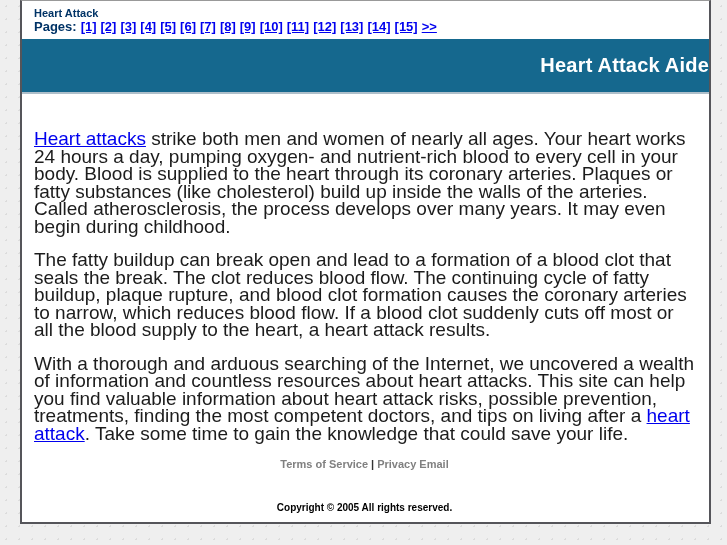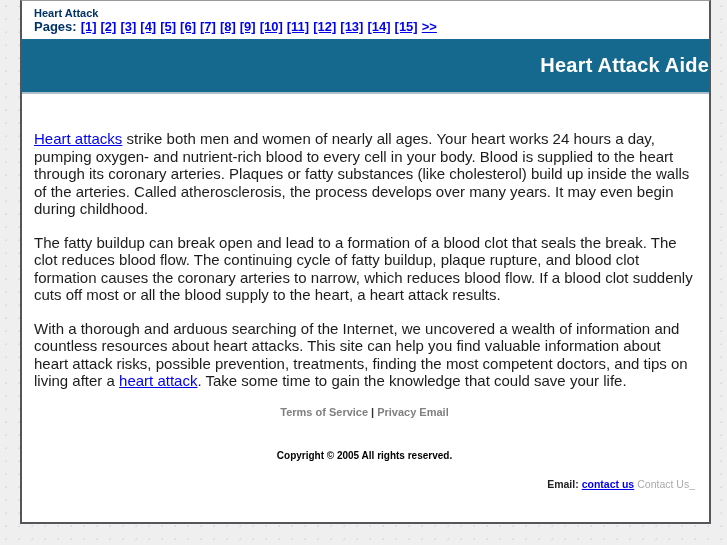--- a/index.html
+++ b/index.html
@@ -59,21 +59,21 @@
   .banner-title {
     color: #ffffff;
     font-size: 20px;
     font-weight: bold;
     letter-spacing: 0.2px;
   }
   .content {
     padding: 36px 14px 0 12px;
   }
   .content p {
-    font-size: 15px;
+    font-size: 19px;
     line-height: 17.5px;
     color: #1c1c1c;
     margin-bottom: 16px;
   }
   .content a.body-link {
     color: #0000ee;
     text-decoration: underline;
     cursor: pointer;
   }
   .footer-links {

